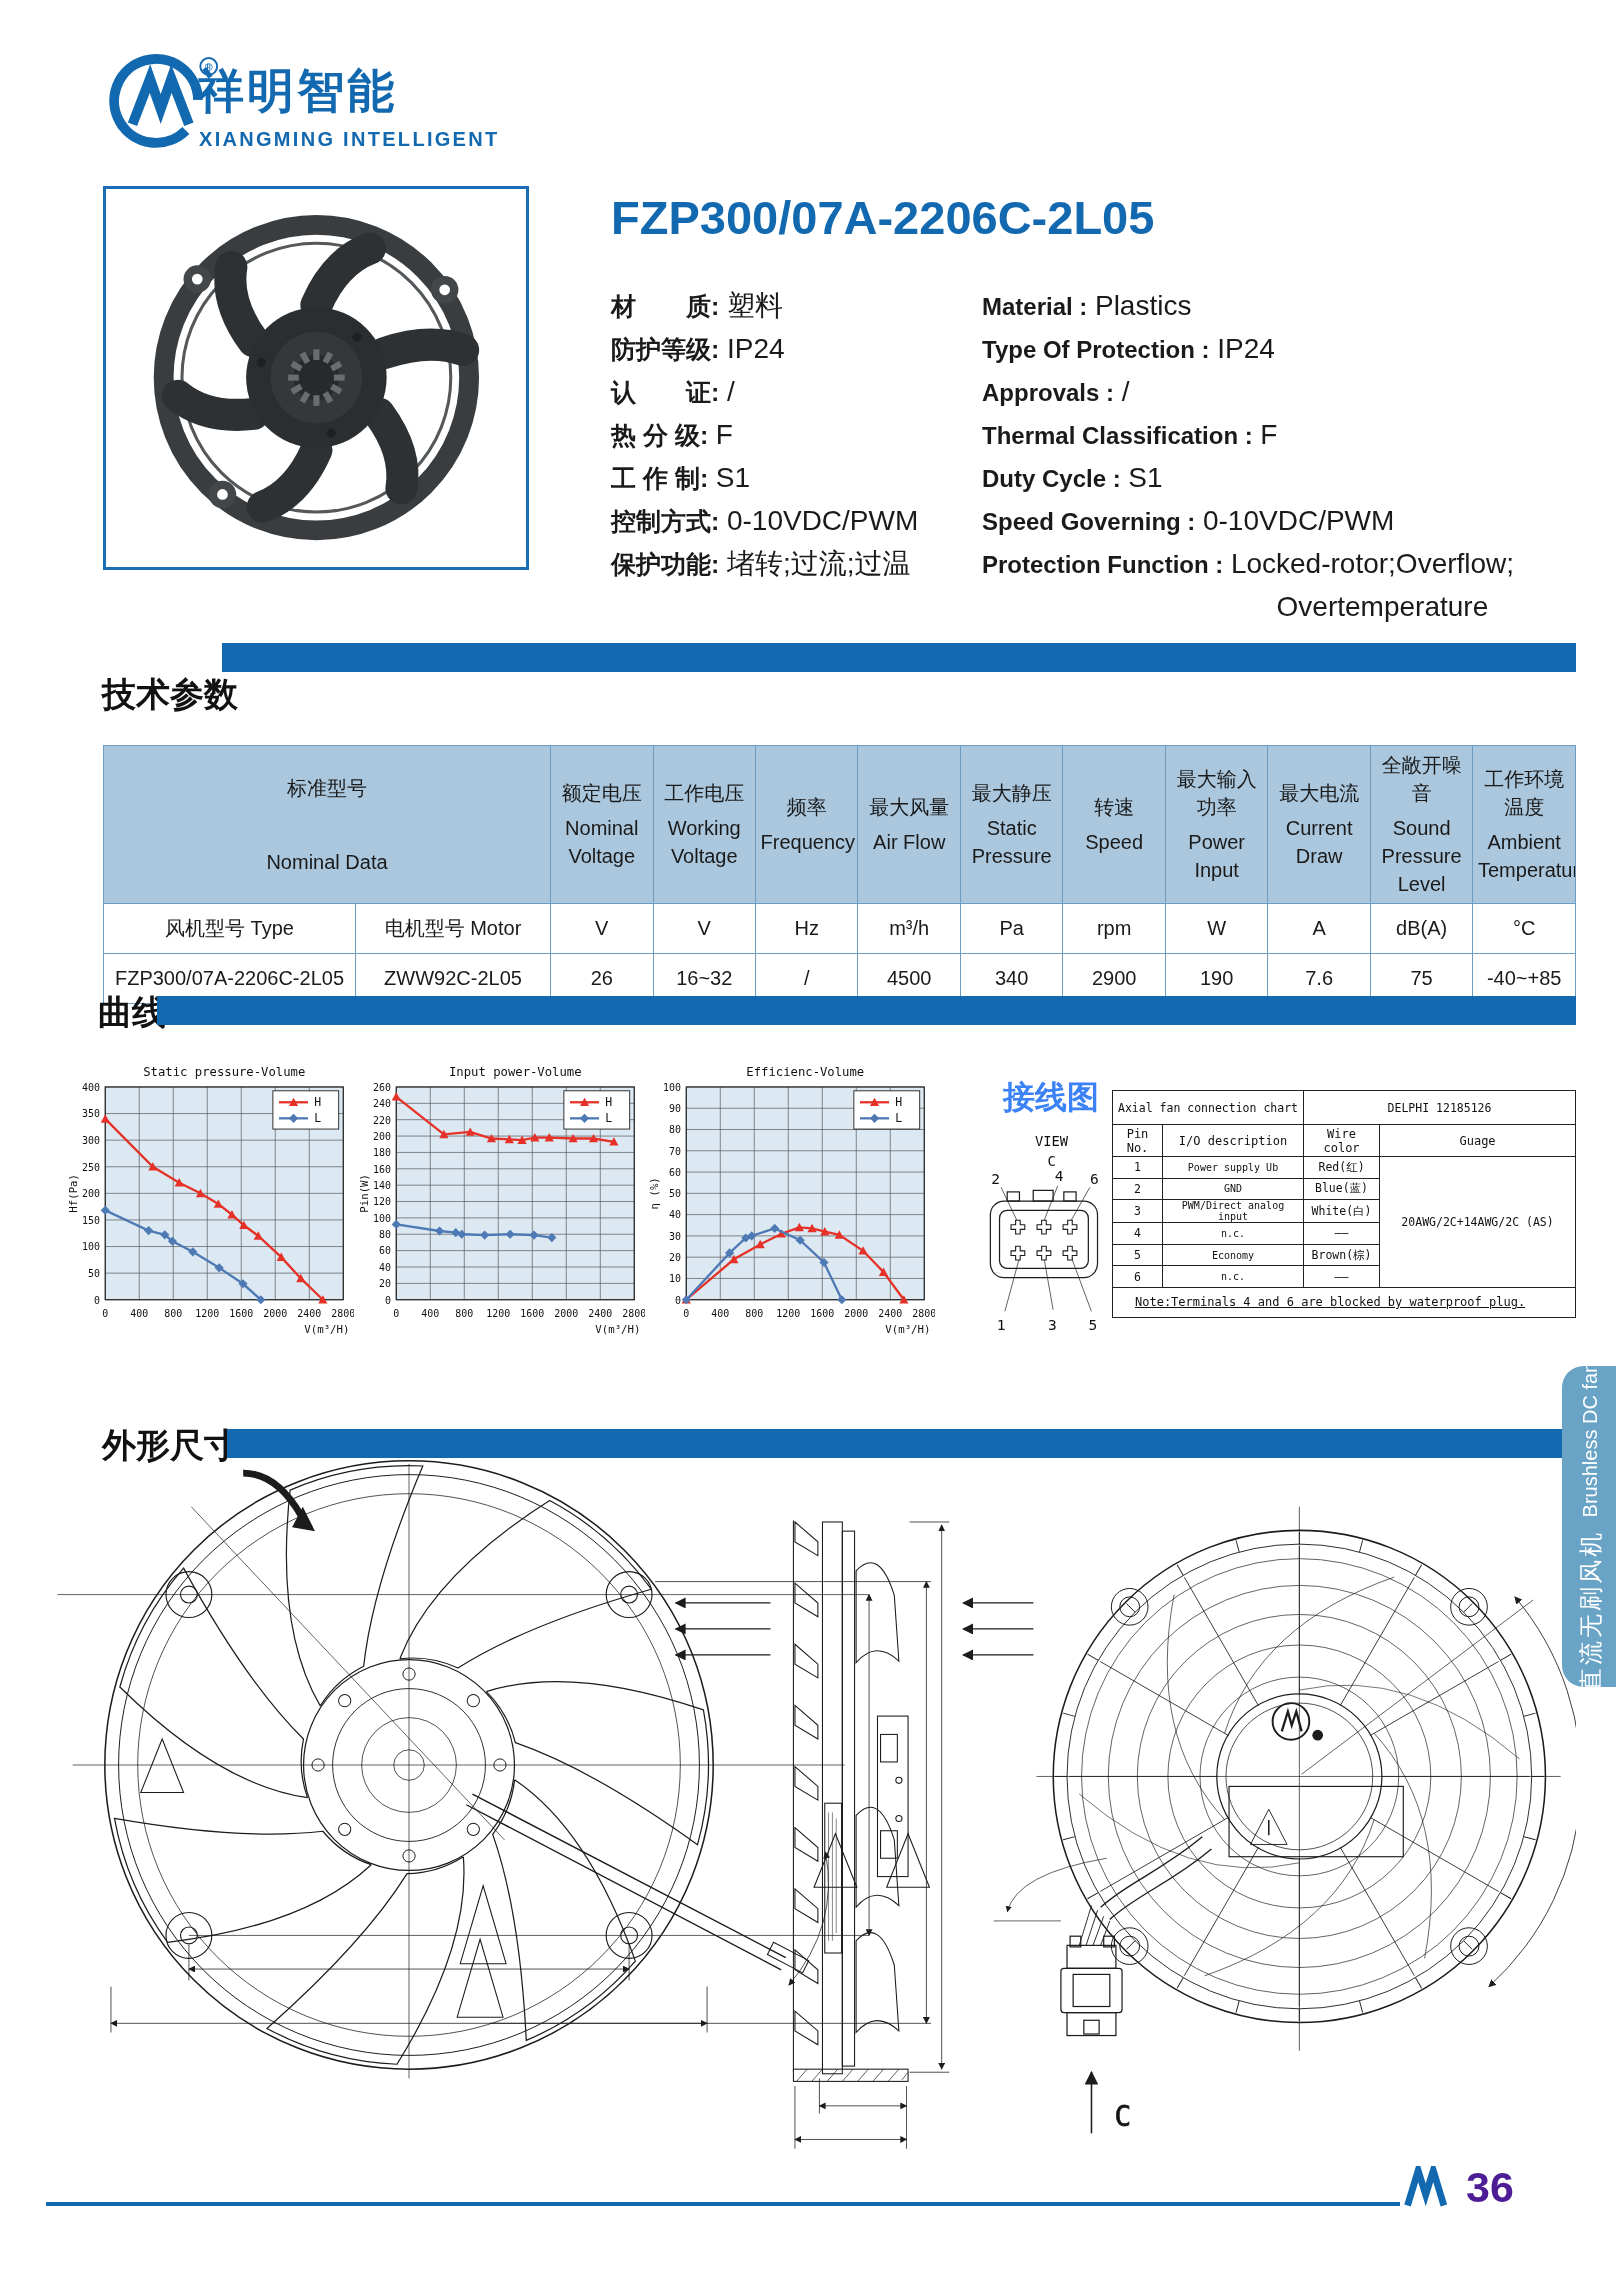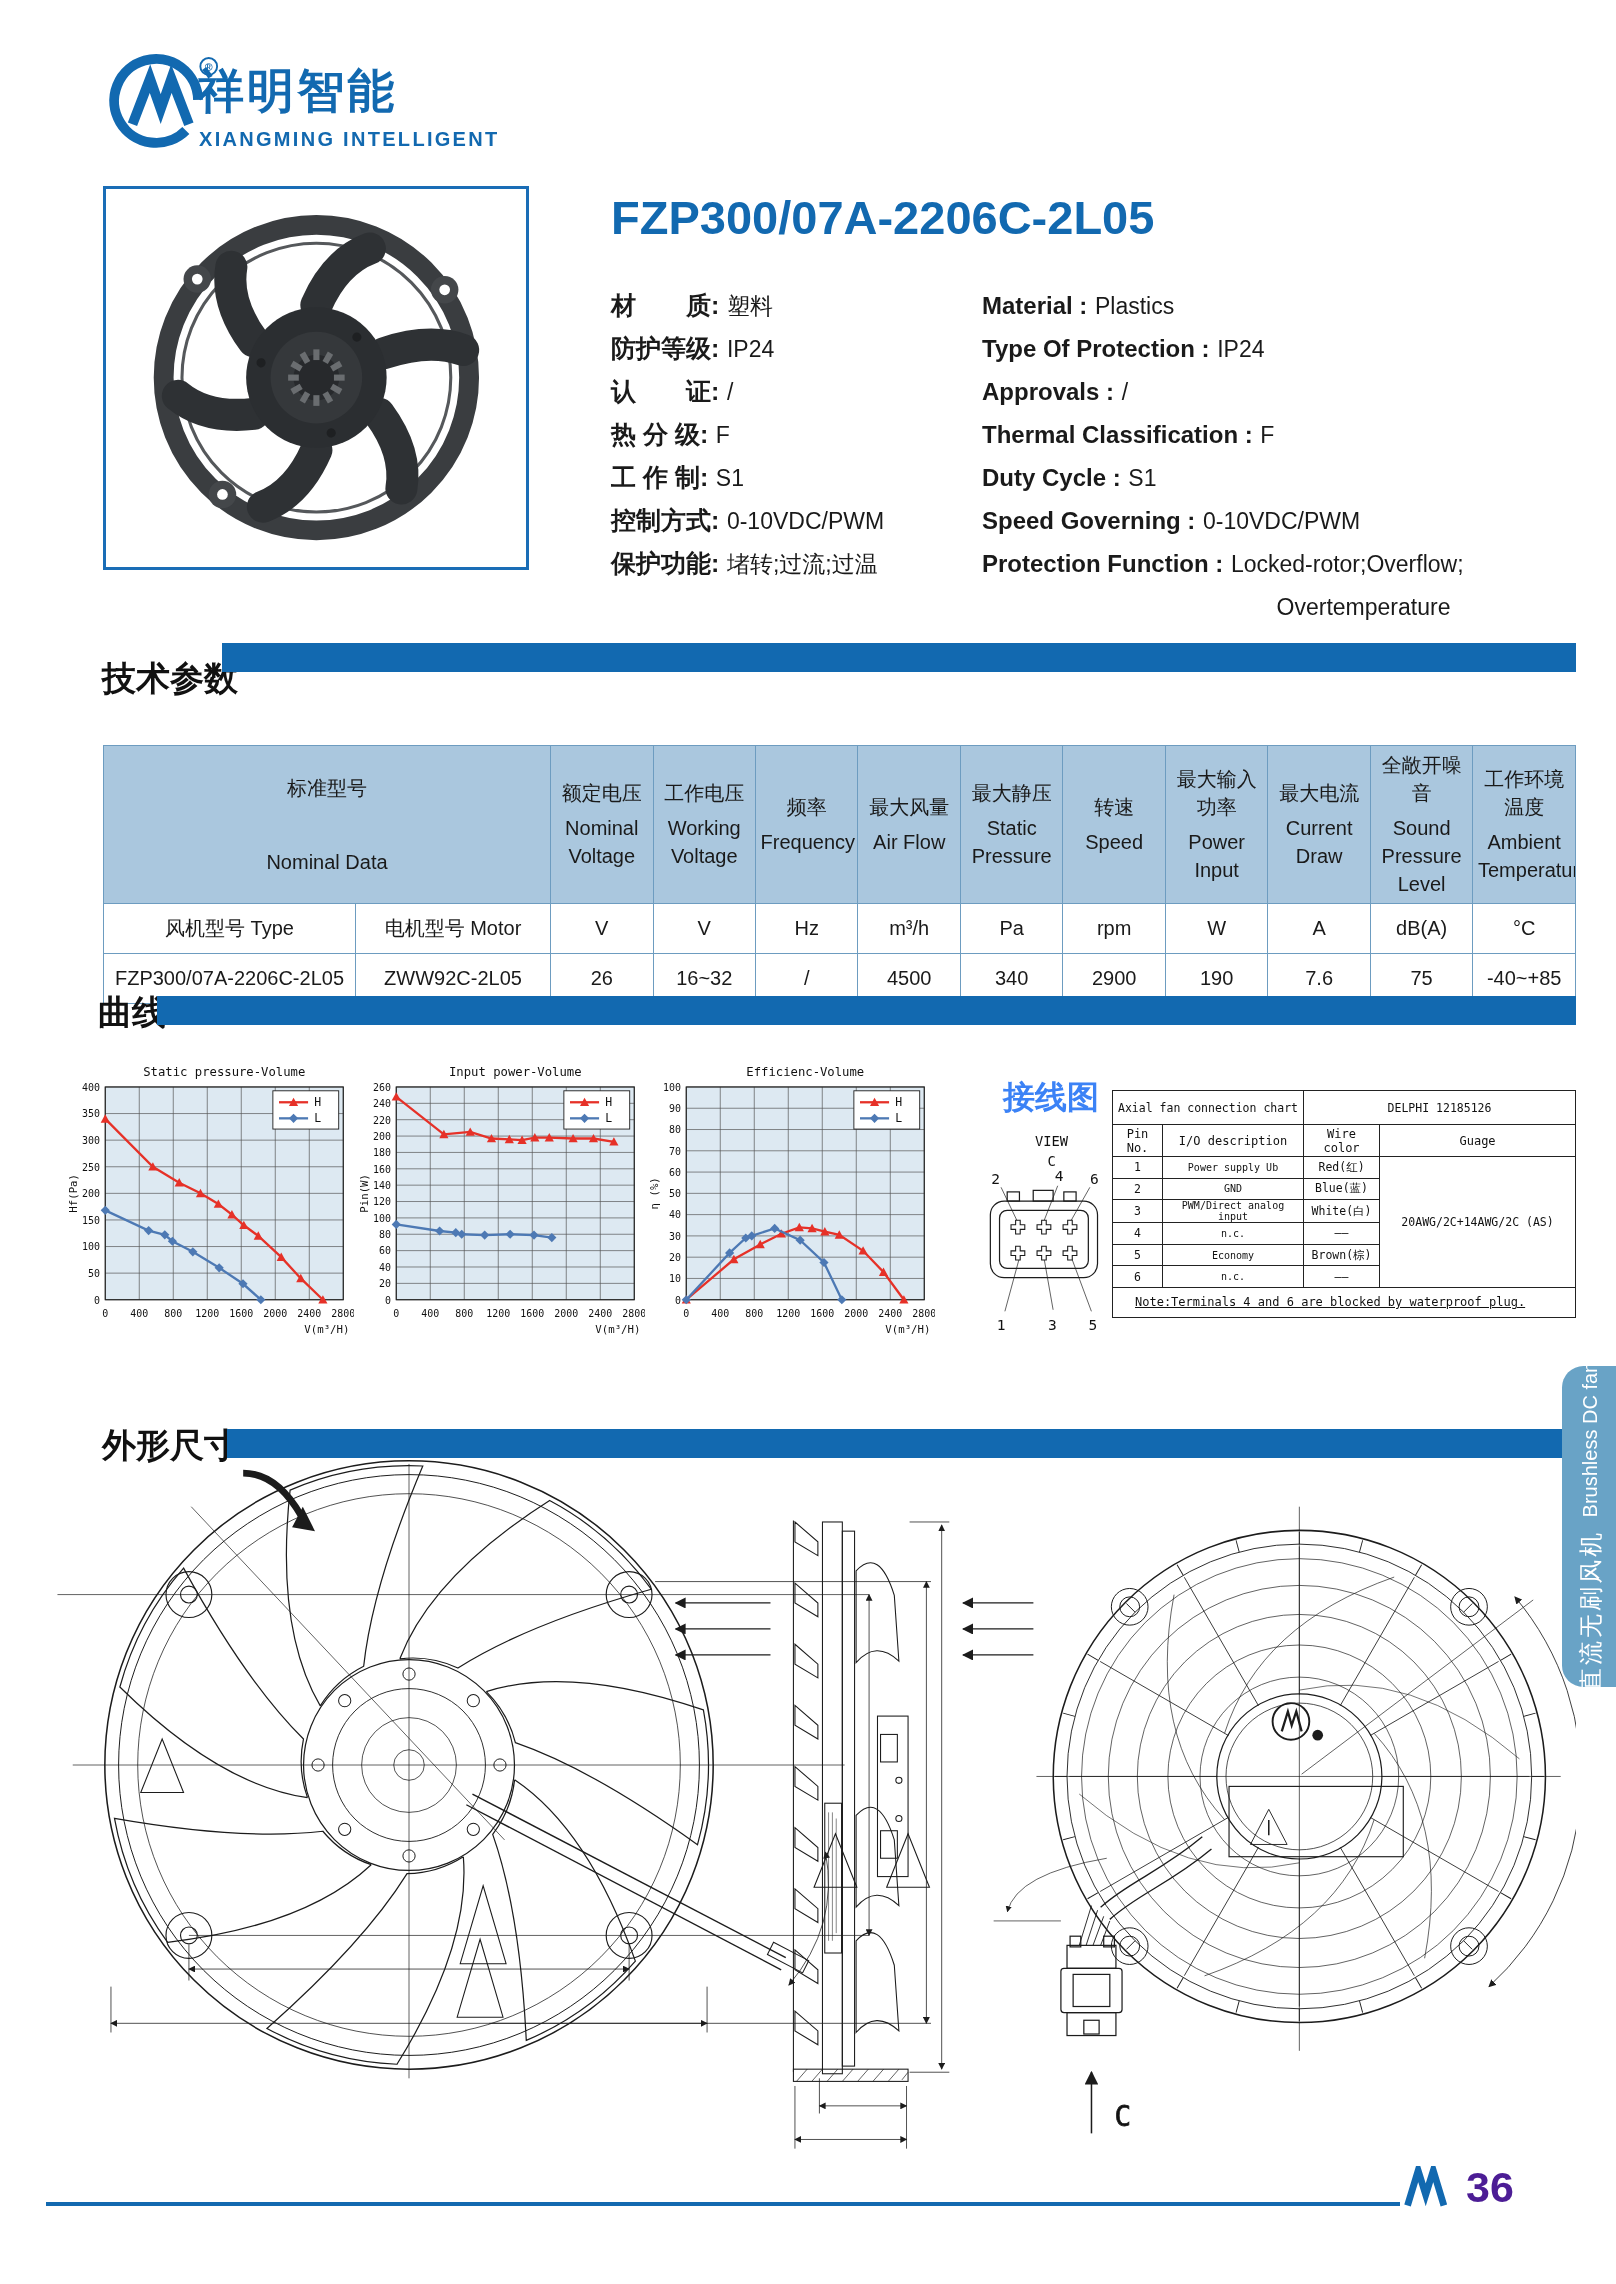--- a/index.html
+++ b/index.html
@@ -11,21 +11,21 @@
   .logo-text-en{position:absolute;left:199px;top:128px;font-size:20px;font-weight:bold;color:#1269b0;letter-spacing:2.3px;}
   
   .photo-box{position:absolute;left:103px;top:186px;width:420px;height:378px;border:3.1px solid #1a6db6;}
   .prod-title{position:absolute;left:611px;top:190px;font-size:47px;font-weight:bold;color:#1269b0;}
   .spec-col{position:absolute;top:284px;}
   .spec-cn{left:611px;width:367px;}
   .spec-en{left:982px;width:611px;}
   .spec-row{height:43px;line-height:43px;white-space:nowrap;}
   .spec-label{font-weight:bold;font-size:24px;margin-right:7.6px;}
   .spec-cn .spec-label{font-size:25px;}
-  .spec-value{font-size:23px;}
+  .spec-value{font-size:28px;}
   .spec-row.cont{margin-left:287px;}
   
   .sec-title{position:absolute;font-size:34px;font-weight:bold;color:#111;}
   .sec-bar{position:absolute;height:29px;background:#1269b0;}
   
   .tech-table{position:absolute;left:103px;top:745px;width:1473px;border-collapse:collapse;table-layout:fixed;}
   .tech-table th,.tech-table td{border:1.5px solid #6d9cc0;text-align:center;vertical-align:middle;
       font-weight:normal;font-size:20px;color:#1a1a1a;padding:0 4.6px;overflow:hidden;}
   .tech-table tr.hd th{background:#aac7de;height:157px;}
   .tech-table tr.un td{height:49px;background:#fff;}
@@ -136,21 +136,21 @@
       <div class="spec-row"><span class="spec-label">Material :</span><span class="spec-value">Plastics</span></div>
       <div class="spec-row"><span class="spec-label">Type Of Protection :</span><span class="spec-value">IP24</span></div>
       <div class="spec-row"><span class="spec-label">Approvals :</span><span class="spec-value">/</span></div>
       <div class="spec-row"><span class="spec-label">Thermal Classification :</span><span class="spec-value">F</span></div>
       <div class="spec-row"><span class="spec-label">Duty Cycle :</span><span class="spec-value">S1</span></div>
       <div class="spec-row"><span class="spec-label">Speed Governing :</span><span class="spec-value">0-10VDC/PWM</span></div>
       <div class="spec-row"><span class="spec-label">Protection Function :</span><span class="spec-value">Locked-rotor;Overflow;</span></div>
       <div class="spec-row cont"><span class="spec-label"></span><span class="spec-value">Overtemperature</span></div>
     </div>
 
-  <div class="sec-title" style="left:102px;top:656px;font-family:Liberation Mono, monospace;">技术参数</div>
+  <div class="sec-title" style="left:102px;top:672px;font-family:Liberation Mono, monospace;">技术参数</div>
   <div class="sec-bar" style="left:222px;top:643px;width:1354px;"></div>
 
   <table class="tech-table">
     <colgroup>
         <col style="width:252px;">
         <col style="width:195px;">
       </colgroup>
     <tbody>
         <tr class="hd" id="tt-r1">
       <th colspan="2" class="tt-group">

